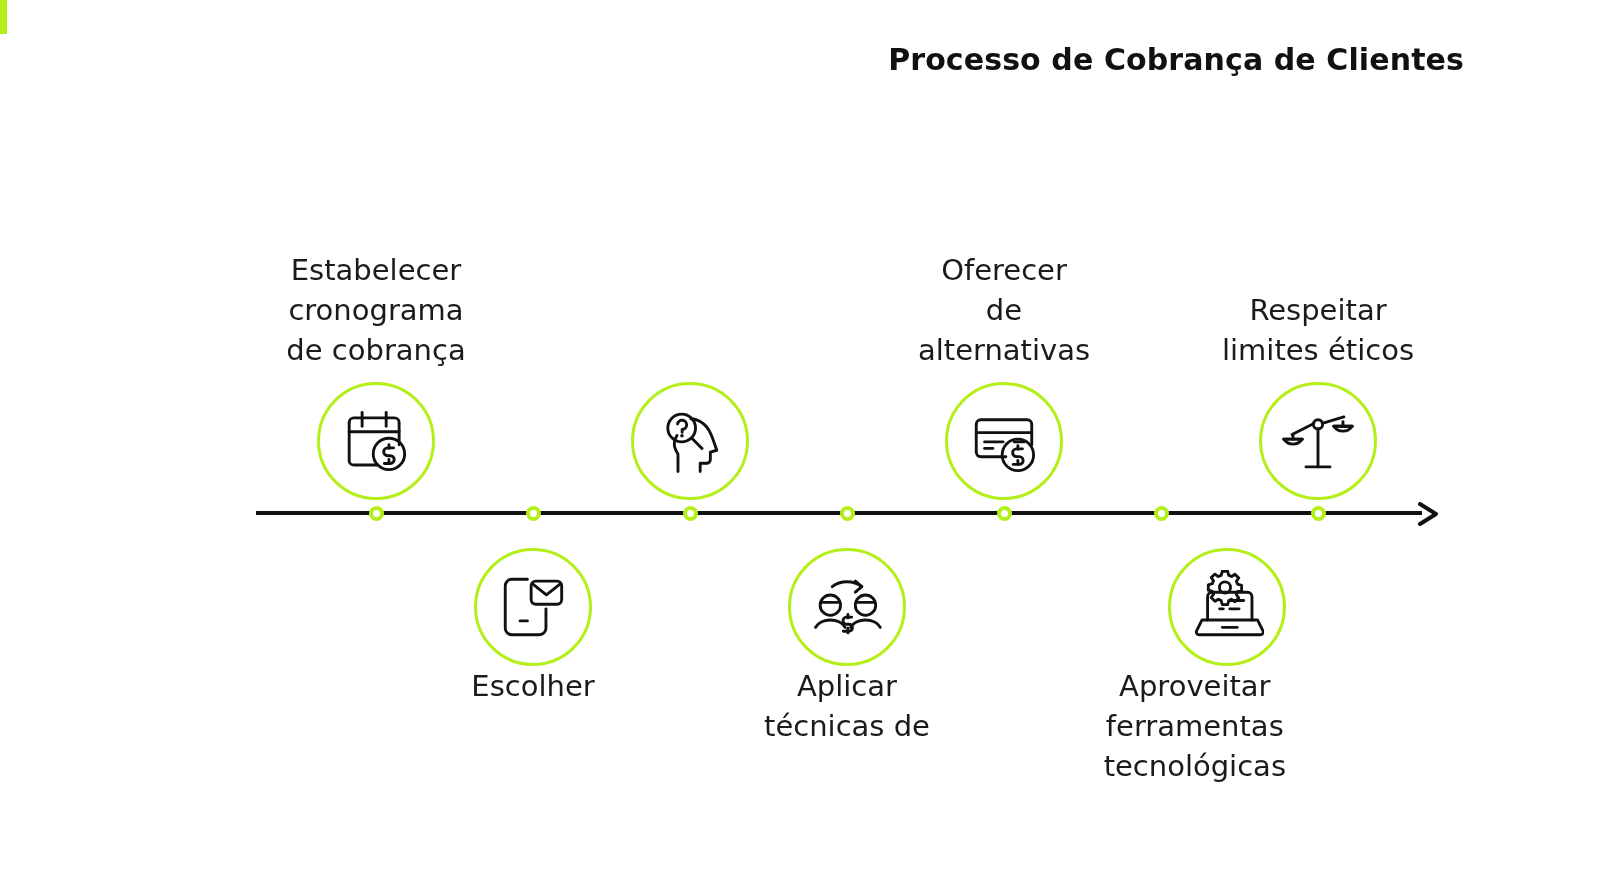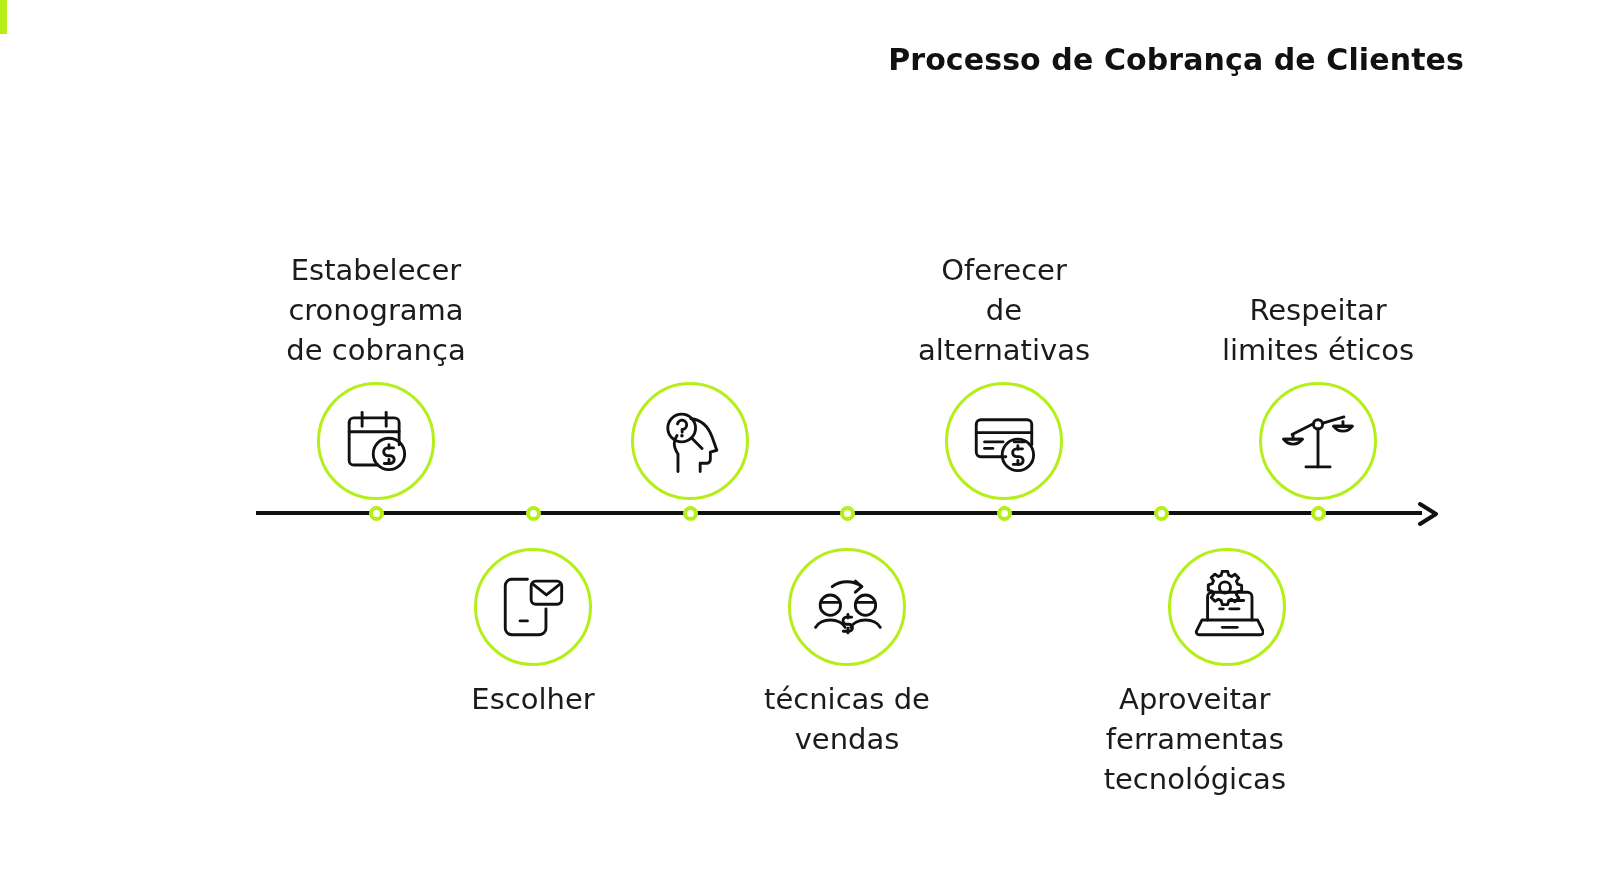--- a/index.html
+++ b/index.html
@@ -95,21 +95,21 @@
   .step-label {
     font-size: 29px;
     line-height: 40px;
     text-align: center;
     color: #1b1b1b;
     font-weight: 400;
   }
   .step.top .step-label { order: 1; margin-bottom: 12px; }
   .step.top .icon-circle { order: 2; }
   .step.bottom .icon-circle { order: 1; }
-  .step.bottom .step-label { order: 2; margin-top: 13px; }
+  .step.bottom .step-label { order: 2; }
 
   .icon-circle {
     width: 118px;
     height: 118px;
     border-radius: 50%;
     border: 3px solid #b4ef19;
     box-sizing: border-box;
     display: flex;
     align-items: center;
     justify-content: center;
@@ -217,22 +217,22 @@
       <line class="ico" x1="50" y1="35" x2="70" y2="35"></line>
       <path class="ico" d="M6 62 a17 12 0 0 1 32 0"></path>
       <path class="ico" d="M44 62 a17 12 0 0 1 32 0"></path>
       <path class="ico" d="M45 51 h-5.5 a3.8 3.8 0 0 0 0 7.6 h2.6 a3.8 3.8 0 0 1 0 7.6 H36"></path>
       <line class="ico" x1="41" y1="48" x2="41" y2="52"></line>
       <line class="ico" x1="41" y1="63" x2="41" y2="68"></line>
     </svg>
         </span>
       </div>
       <div class="step-label">
+        <div>Aplicar</div>
         <div>técnicas de</div>
-        <div>vendas</div>
       </div>
     </div>
     <div class="step top" style="left: 1004px;">
       <div class="icon-circle">
         <span style="display: block;">
     <svg viewBox="0 0 80 80">
       <path class="ico" d="M10 22 a5 5 0 0 1 5-5 h50 a5 5 0 0 1 5 5 v22"></path>
       <path class="ico" d="M10 22 v30 a5 5 0 0 0 5 5 h27"></path>
       <line class="ico" x1="10" y1="31" x2="70" y2="31"></line>
       <line class="ico" x1="19" y1="41" x2="39" y2="41"></line>

